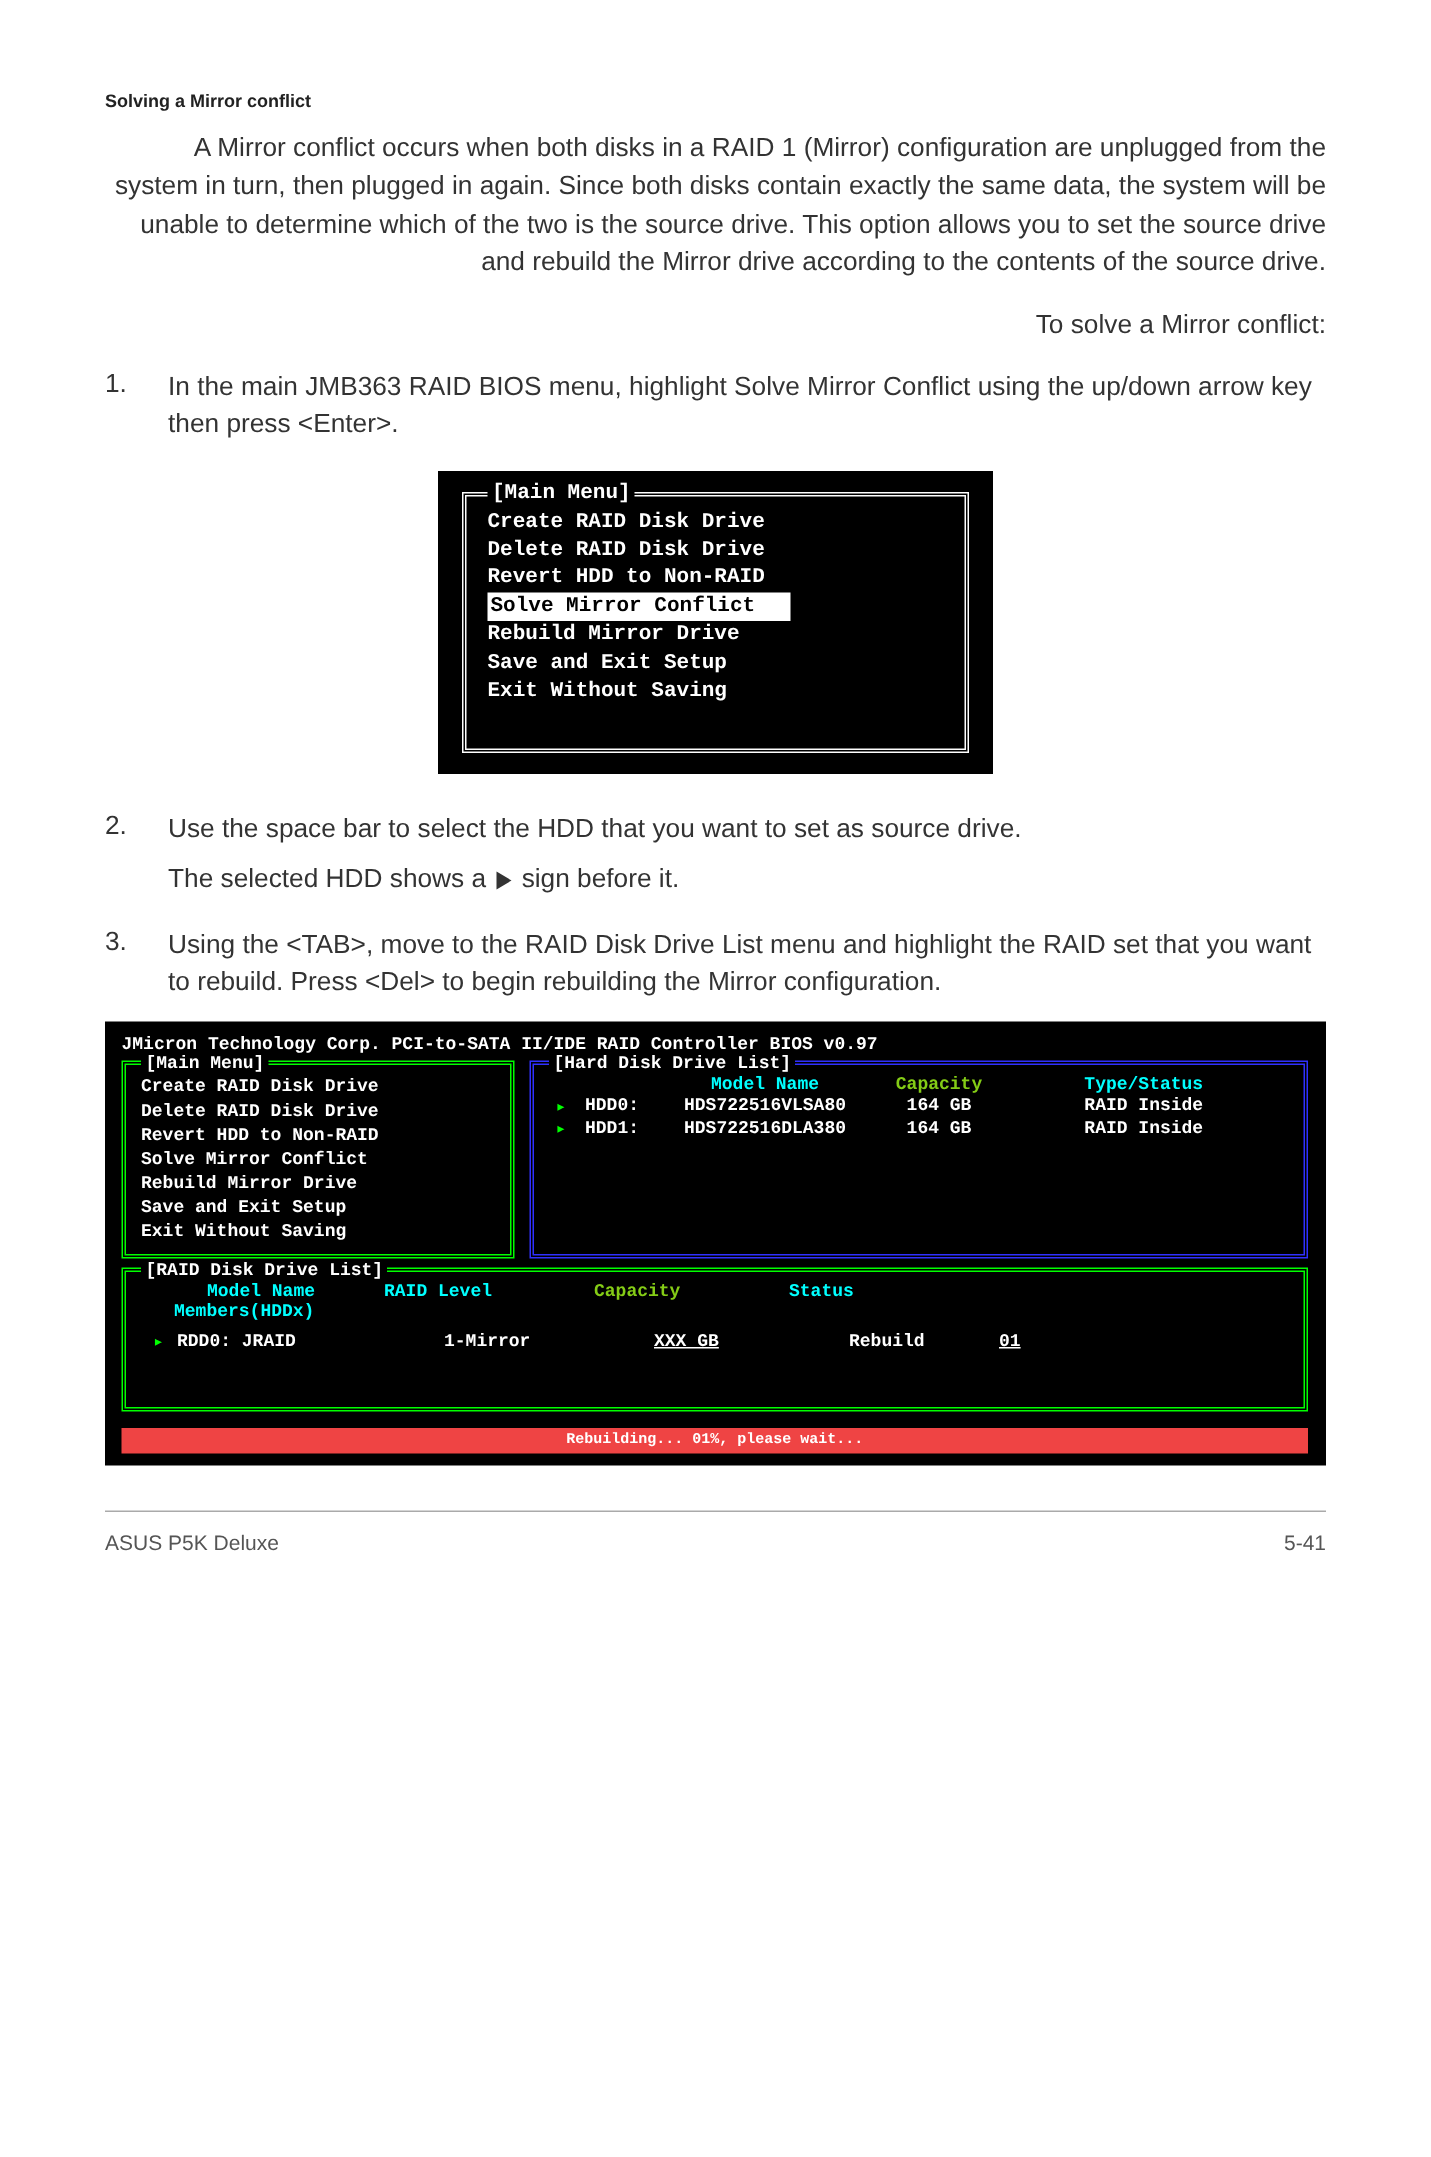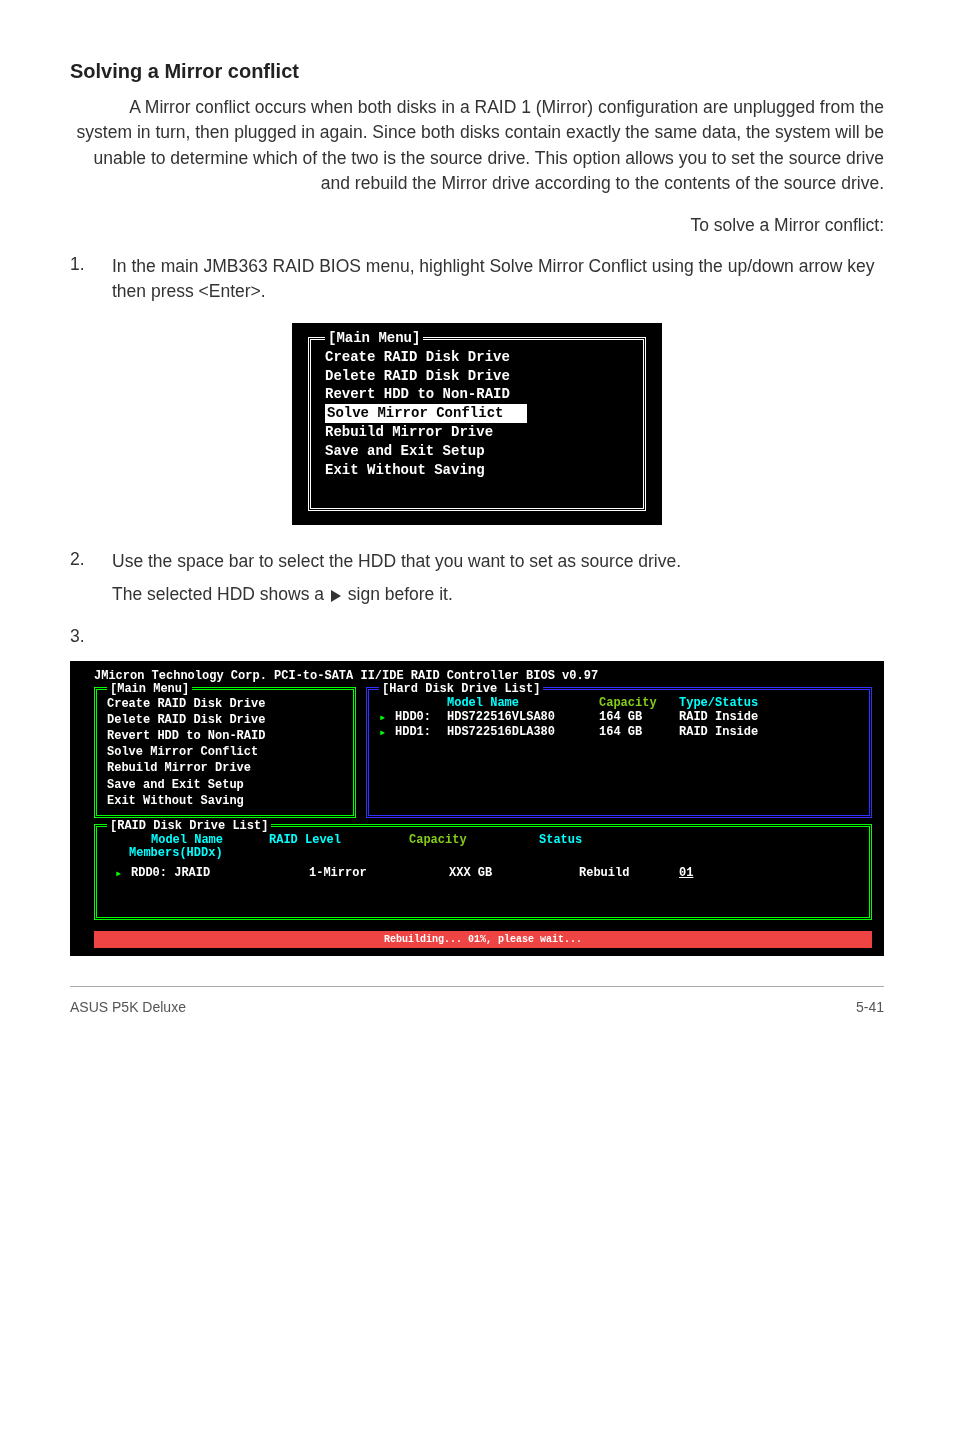--- a/index.html
+++ b/index.html
@@ -9,21 +9,21 @@
     }
     body {
       font-family: Arial, Helvetica, sans-serif;
       background: #fff;
       width: 954px;
       margin: 0 auto;
       padding: 60px 70px 40px 70px;
       color: #333;
     }
     .section-heading {
-      font-size: 20px;
+      font-size: 12px;
       font-weight: bold;
       color: #222;
       margin-bottom: 12px;
     }
     .body-text {
       font-size: 17.5px;
       line-height: 1.45;
       color: #333;
       margin-bottom: 16px;
       text-align: right;
@@ -97,21 +97,21 @@
       margin: 0 2px;
     }
     .bios-large-wrap {
       display: flex;
       justify-content: center;
       margin: 14px 0 30px 0;
     }
     .bios-large {
       background: #000;
       width: 848px;
-      padding: 8px 12px 8px 24px;
+      padding: 8px 12px 8px 11px;
       font-family: "Courier New", monospace;
       font-weight: bold;
       font-size: 12px;
       color: #fff;
     }
     .bios-header {
       color: #fff;
       padding-bottom: 4px;
     }
     .bios-row {
@@ -133,20 +133,21 @@
       background: #000;
       color: #fff;
       padding: 0 3px;
       font-size: 12px;
     }
     .bios-col-left {
       width: 262px;
     }
     .bios-col-right {
       flex: 1;
+      text-align: center;
     }
     .bios-menu-item {
       color: #fff;
       white-space: nowrap;
       line-height: 1.35;
     }
     .txt-cyan { color: #00ffff; }
     .txt-yellow { color: #84cc16; }
     .txt-white { color: #fff; }
     .hdd-row {
@@ -189,21 +190,21 @@
       margin-top: -1px;
     }
     .raid-data-row {
       display: flex;
       white-space: nowrap;
       margin-top: 6px;
     }
     .rd-arrow { width: 22px; color: #00ff00; padding-left: 6px; }
     .rd-col1 { width: 178px; }
     .rd-col2 { width: 140px; }
-    .rd-col3 { width: 130px; }
+    .rd-col3 { width: 130px; text-decoration: underline; }
     .rd-col4 { width: 100px; }
     .rd-col5 { flex: 1; text-decoration: underline; }
     .bios-footer {
       background: #ef4444;
       color: #fff;
       text-align: center;
       padding: 3px 0;
       margin-top: 11px;
       font-size: 10px;
     }
@@ -252,20 +253,21 @@
     <span>Use the space bar to select the HDD that you want to set as source drive.</span>
     <div class="sub-text">
       <span>The selected HDD shows a </span><span class="triangle"></span><span> sign before it.</span>
     </div>
   </div>
 </div>
 
 <div class="list-item">
   <div class="list-num">3.</div>
   <div class="list-body">
+    <span>Using the &lt;TAB&gt;, move to the RAID Disk Drive List menu and highlight the RAID set that you want to rebuild. Press &lt;Del&gt; to begin rebuilding the Mirror configuration.</span>
   </div>
 </div>
 
 <div class="bios-large-wrap">
   <div class="bios-large">
     <div class="bios-header">JMicron Technology Corp. PCI-to-SATA II/IDE RAID Controller BIOS v0.97</div>
 
     <div class="bios-row">
       <div class="bios-panel bios-col-left">
         <span class="bios-panel-title">[Main Menu]</span>

